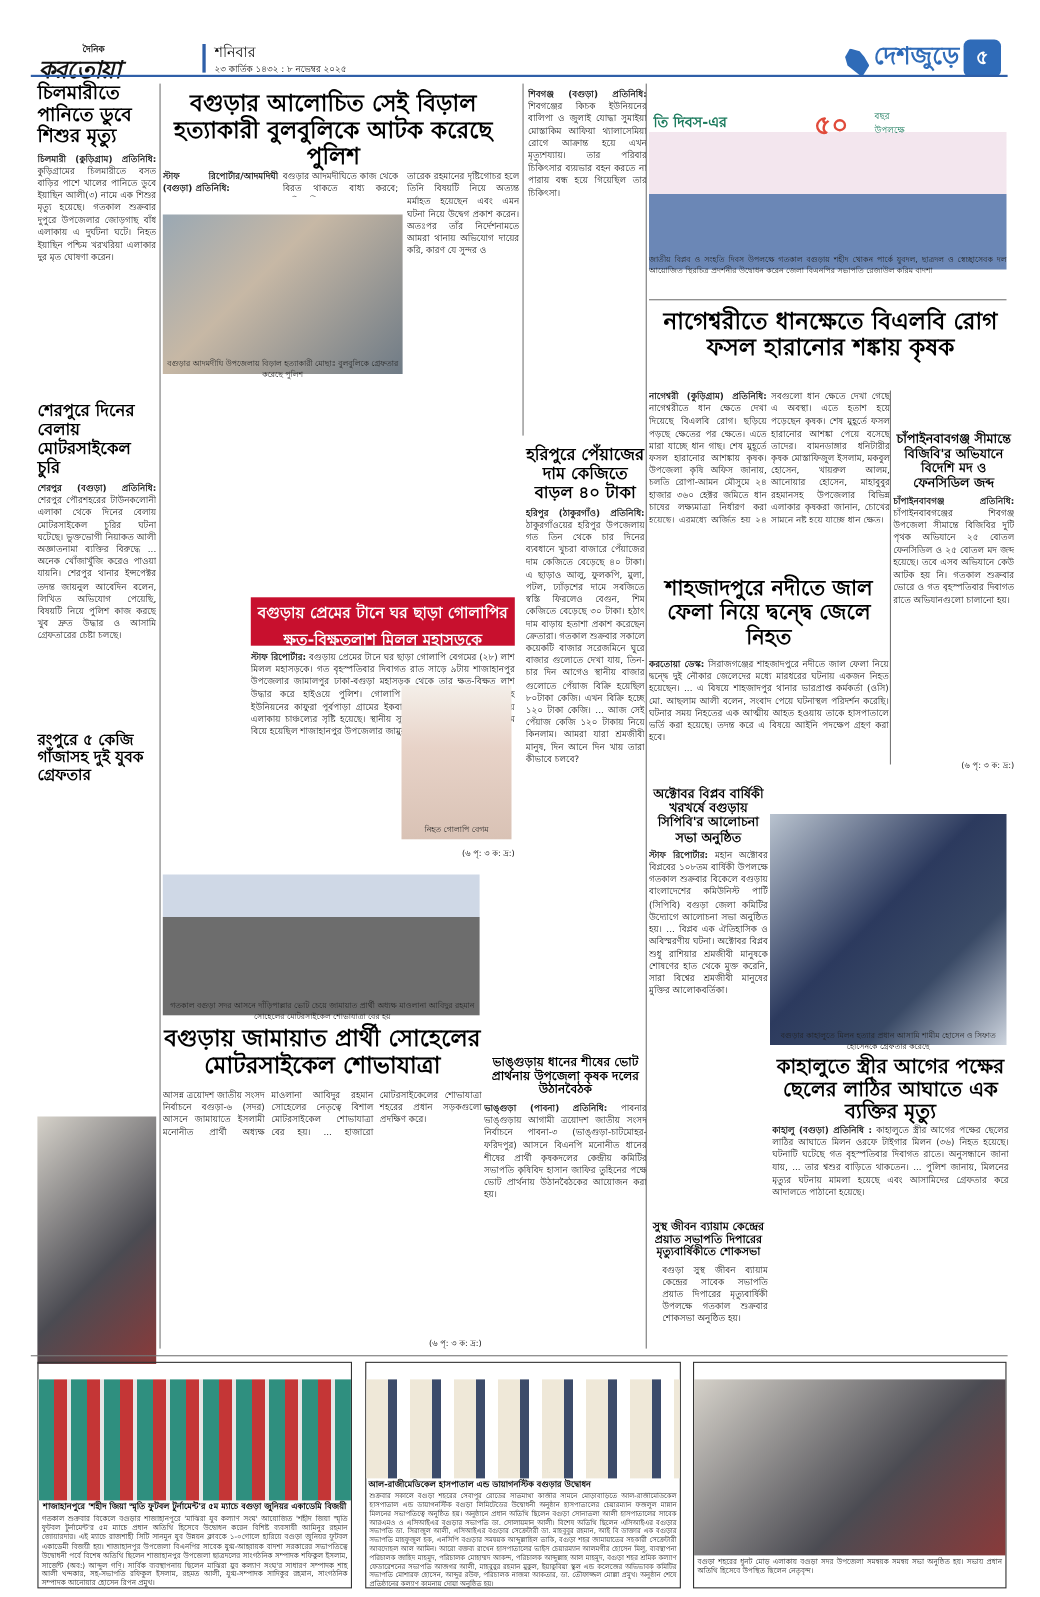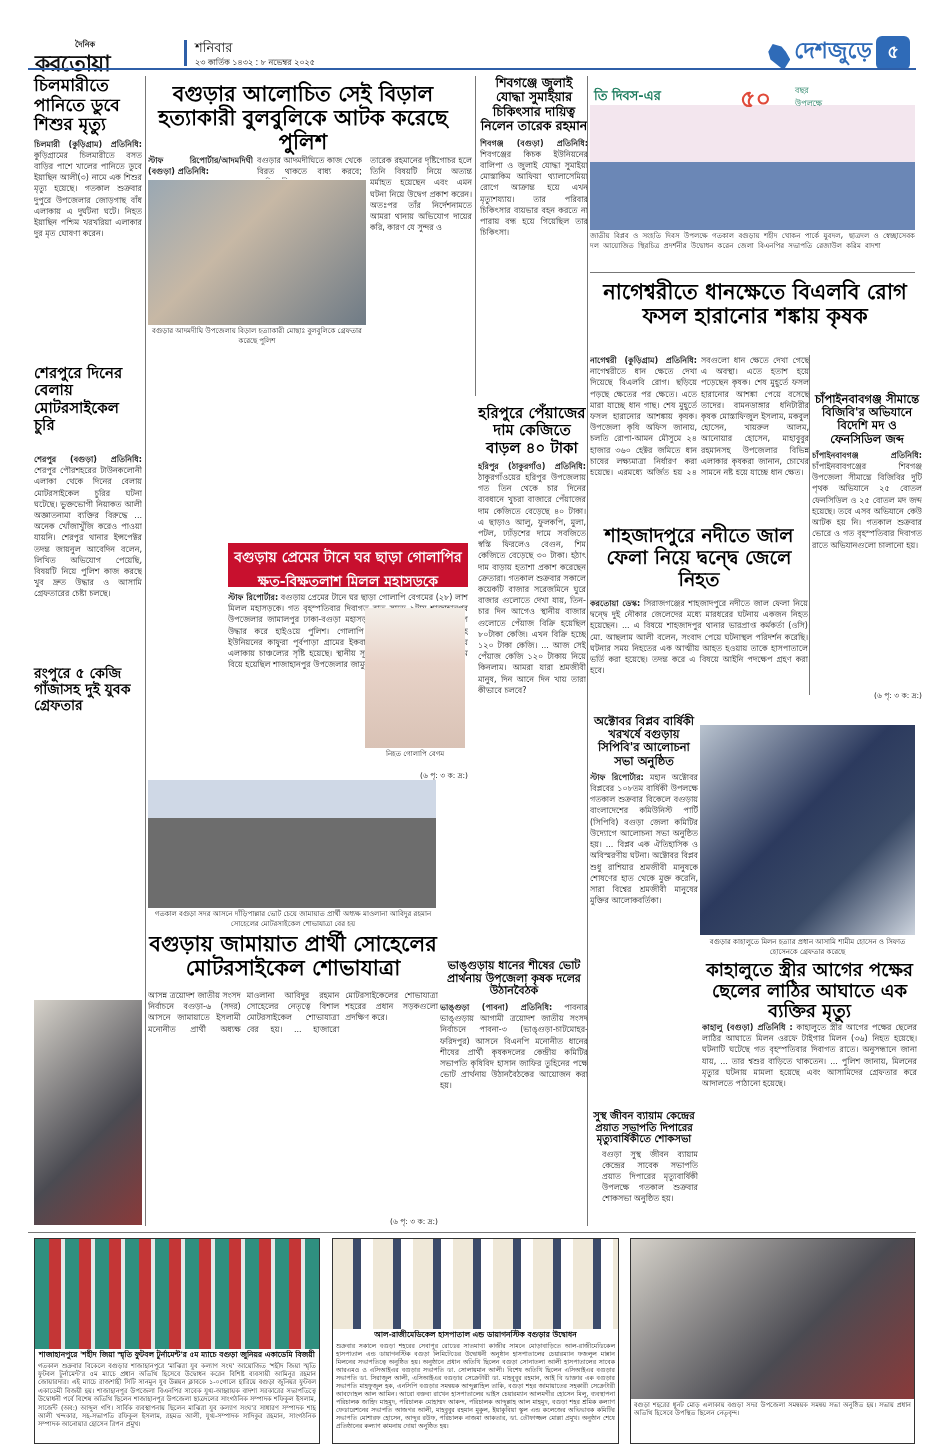--- a/index.html
+++ b/index.html
@@ -1,30 +1,30 @@
 <!DOCTYPE html>
 <html><head>
 <meta charset="utf-8">
 <style>
   * { box-sizing: border-box; margin: 0; padding: 0; }
   body { width: 945px; height: 1452px; background: #fff; font-family: "DejaVu Sans", sans-serif; color: #111; position: relative; overflow: hidden; }
   .abs { position: absolute; }
   .masthead { left: 30px; top: 38px; width: 415px; height: 30px; }
   .logo-small { position: absolute; left: 45px; top: 0; font-size: 8px; font-weight: bold; }
-  .logo-big { position: absolute; left: 5px; top: 8px; font-size: 22px; font-weight: 900; letter-spacing: -1px; }
+  .logo-big { position: absolute; left: 5px; top: 8px; font-size: 22px; font-weight: 900; letter-spacing: -1px; font-style: italic; }
   .mast-bar { position: absolute; left: 154px; top: 2px; width: 3px; height: 26px; background: #2f5fa8; }
   .mast-day { position: absolute; left: 165px; top: 0; font-size: 13px; }
   .mast-date { position: absolute; left: 165px; top: 18px; font-size: 8px; }
   .section-tag { right: 35px; top: 30px; height: 40px; display: flex; align-items: flex-end; gap: 4px; color: #2f6bb8; font-size: 22px; font-weight: bold; }
   .page-num { width: 34px; height: 34px; background: #2f6bb8; color: #fff; display: flex; align-items: center; justify-content: center; border-radius: 6px; font-size: 18px; }
   .map-icon { width: 22px; height: 26px; background: #2f6bb8; clip-path: polygon(20% 0, 60% 10%, 80% 30%, 100% 60%, 70% 100%, 40% 80%, 10% 60%, 0 30%); }
   .rule { left: 28px; top: 68px; width: 888px; height: 2px; background: #2f5fa8; }
   .headline { font-weight: bold; line-height: 1.15; color: #000; }
   .body { font-size: 8px; line-height: 11.2px; color: #222; text-align: justify; overflow: hidden; }
-  .photo { background: linear-gradient(135deg, #9aa8b3, #c7b8a5 40%, #6f7b86); }
+  .photo { background: linear-gradient(135deg, #9aa8b3, #c7b8a5 40%, #6f7b86); margin-top: 15px; }
   .photo.banner { background: linear-gradient(180deg, #fff 0 18%, #f3e6ee 18% 55%, #6b87b6 55% 100%); }
   .photo.street { background: linear-gradient(180deg, #cfd8e6 0 30%, #6d6d6d 30% 100%); }
   .photo.football { background: repeating-linear-gradient(90deg, #2f8f7f 0 14px, #c43636 14px 26px, #e6e6e6 26px 30px); }
   .photo.ribbon { background: repeating-linear-gradient(90deg, #efe8d8 0 20px, #3c4b6a 20px 28px, #fff 28px 40px); }
   .photo.meeting { background: linear-gradient(135deg, #d6d2ca, #4b4b52 60%, #8a3a3a); }
   .caption { font-size: 7px; line-height: 9.5px; color: #222; text-align: center; }
   .redbox { background: #c8102e; color: #fff; text-align: center; font-weight: bold; }
   .cont { font-size: 7.5px; text-align: right; }
   .box { border: 1px solid #333; }
   .vrule { background: #777; width: 1px; }
@@ -49,21 +49,21 @@
 
 <div class="abs" style="left:34px;top:76px;width:108px;">
   <div class="headline" style="font-size:17px;">চিলমারীতে পানিতে ডুবে শিশুর মৃত্যু</div>
   <div class="body" style="height:224px;margin-top:4px;">
     <b>চিলমারী (কুড়িগ্রাম) প্রতিনিধি:</b>
     <span>কুড়িগ্রামের চিলমারীতে বসত বাড়ির পাশে খালের পানিতে ডুবে ইয়াছিন আলী(৩) নামে এক শিশুর মৃত্যু হয়েছে। গতকাল শুক্রবার দুপুরে উপজেলার জোড়গাছ বাঁধ এলাকায় এ দুর্ঘটনা ঘটে। নিহত ইয়াছিন পশ্চিম খরখরিয়া এলাকার দুর মৃত ঘোষণা করেন।</span>
   </div>
 </div>
 <div class="abs" style="left:34px;top:365px;width:108px;">
   <div class="headline" style="font-size:15px;">শেরপুরে দিনের বেলায় মোটরসাইকেল চুরি</div>
-  <div class="body" style="height:220px;margin-top:20px;">
+  <div class="body" style="height:220px;margin-top:4px;">
     <b>শেরপুর (বগুড়া) প্রতিনিধি:</b>
     <span>শেরপুর পৌরশহরের টাউনকলোনী এলাকা থেকে দিনের বেলায় মোটরসাইকেল চুরির ঘটনা ঘটেছে। ভুক্তভোগী নিয়াকত আলী অজ্ঞাতনামা ব্যক্তির বিরুদ্ধে ... অনেক খোঁজাখুঁজি করেও পাওয়া যায়নি। শেরপুর থানার ইন্সপেক্টর তদন্ত জায়নুল আবেদিন বলেন, লিখিত অভিযোগ পেয়েছি, বিষয়টি নিয়ে পুলিশ কাজ করছে খুব দ্রুত উদ্ধার ও আসামি গ্রেফতারের চেষ্টা চলছে।</span>
   </div>
 </div>
 <div class="abs" style="left:34px;top:665px;width:108px;">
   <div class="headline" style="font-size:14px;">রংপুরে ৫ কেজি গাঁজাসহ দুই যুবক গ্রেফতার</div>
 </div>
 <div class="abs photo meeting" style="left:34px;top:1000px;width:108px;height:225px;"></div>
 
 <div class="abs" style="left:148px;top:82px;width:310px;">
@@ -80,41 +80,40 @@
 <div class="abs redbox" style="left:228px;top:543px;width:240px;height:44px;font-size:14px;padding-top:3px;">বগুড়ায় প্রেমের টানে ঘর ছাড়া গোলাপির ক্ষত-বিক্ষতলাশ মিলল মহাসড়কে</div>
 <div class="abs body" style="left:228px;top:592px;width:240px;height:176px;">
   <b>স্টাফ রিপোর্টার:</b>
   <span>বগুড়ায় প্রেমের টানে ঘর ছাড়া গোলাপি বেগমের (২৮) লাশ মিলল মহাসড়কে। গত বৃহস্পতিবার দিবাগত রাত সাড়ে ৯টায় শাজাহানপুর উপজেলার জামালপুর ঢাকা-বগুড়া মহাসড়ক থেকে তার ক্ষত-বিক্ষত লাশ উদ্ধার করে হাইওয়ে পুলিশ। গোলাপি শেরপুর উপজেলার গাড়িদহ ইউনিয়নের কাফুরা পূর্বপাড়া গ্রামের ইকবাল হোসেনের মেয়ে। এ ঘটনায় এলাকায় চাঞ্চল্যের সৃষ্টি হয়েছে। স্থানীয় সূত্রে জানা যায়, গোলাপির প্রথম বিয়ে হয়েছিল শাজাহানপুর উপজেলার জামুরা সোনাকানিয়া</span>
 </div>
 <div class="abs photo" style="left:365px;top:608px;width:100px;height:140px;background:linear-gradient(180deg,#f4efe9,#e8d3c8 40%,#d9c2b5);"></div>
 <div class="abs caption" style="left:365px;top:750px;width:100px;">নিহত গোলাপি বেগম</div>
 <div class="abs cont" style="left:400px;top:770px;width:68px;">(৬ পৃ: ৩ ক: দ্র:)</div>
 
 <div class="abs" style="left:480px;top:76px;width:108px;">
-  <div class="headline" style="font-size:12.5px;text-align:center;">শিবগঞ্জে জুলাই যোদ্ধা সুমাইয়ার চিকিৎসার দায়িত্ব নিলেন তারেক রহমান</div>
   <div class="body" style="height:260px;margin-top:4px;">
     <b>শিবগঞ্জ (বগুড়া) প্রতিনিধি:</b>
     <span>শিবগঞ্জের কিচক ইউনিয়নের বালিপা ও জুলাই যোদ্ধা সুমাইয়া মোস্তাকিম আফিয়া থ্যালাসেমিয়া রোগে আক্রান্ত হয়ে এখন মৃত্যুশয্যায়। তার পরিবার চিকিৎসার ব্যয়ভার বহন করতে না পারায় বন্ধ হয়ে গিয়েছিল তার চিকিৎসা।</span>
   </div>
 </div>
 
 <div class="abs" style="left:478px;top:405px;width:108px;">
   <div class="headline" style="font-size:15px;text-align:center;">হরিপুরে পেঁয়াজের দাম কেজিতে বাড়ল ৪০ টাকা</div>
   <div class="body" style="height:420px;margin-top:4px;">
     <b>হরিপুর (ঠাকুরগাঁও) প্রতিনিধি:</b>
     <span>ঠাকুরগাঁওয়ের হরিপুর উপজেলায় গত তিন থেকে চার দিনের ব্যবধানে খুচরা বাজারে পেঁয়াজের দাম কেজিতে বেড়েছে ৪০ টাকা। এ ছাড়াও আলু, ফুলকপি, মুলা, পটল, ঢ্যাঁড়শের দামে সবজিতে স্বস্তি ফিরলেও বেগুন, শিম কেজিতে বেড়েছে ৩০ টাকা। হঠাৎ দাম বাড়ায় হতাশা প্রকাশ করেছেন ক্রেতারা। গতকাল শুক্রবার সকালে কয়েকটি বাজার সরেজমিনে ঘুরে বাজার গুলোতে দেখা যায়, তিন-চার দিন আগেও স্থানীয় বাজার গুলোতে পেঁয়াজ বিক্রি হয়েছিল ৮০টাকা কেজি। এখন বিক্রি হচ্ছে ১২০ টাকা কেজি। ... আজ সেই পেঁয়াজ কেজি ১২০ টাকায় নিয়ে কিনলাম। আমরা যারা শ্রমজীবী মানুষ, দিন আনে দিন খায় তারা কীভাবে চলবে?</span>
   </div>
 </div>
 
 <div class="abs photo banner" style="left:590px;top:78px;width:325px;height:152px;">
   <span style="position:absolute;left:4px;top:8px;font-size:13px;font-weight:bold;color:#1a7a5c;">তি দিবস-এর</span>
   <span style="position:absolute;left:150px;top:2px;font-size:24px;font-weight:bold;color:#e04a3a;">৫০</span>
   <span style="position:absolute;left:205px;top:6px;font-size:8px;color:#1a7a5c;width:40px;">বছর উপলক্ষে</span>
 </div>
-<div class="abs caption" style="left:590px;top:232px;width:325px;text-align:justify;font-family:Liberation Mono, monospace;">জাতীয় বিপ্লব ও সংহতি দিবস উপলক্ষে গতকাল বগুড়ায় শহীদ খোকন পার্কে যুবদল, ছাত্রদল ও স্বেচ্ছাসেবক দল আয়োজিত স্থিরচিত্র প্রদর্শনীর উদ্বোধন করেন জেলা বিএনপির সভাপতি রেজাউল করিম বাদশা</div>
+<div class="abs caption" style="left:590px;top:232px;width:325px;text-align:justify;">জাতীয় বিপ্লব ও সংহতি দিবস উপলক্ষে গতকাল বগুড়ায় শহীদ খোকন পার্কে যুবদল, ছাত্রদল ও স্বেচ্ছাসেবক দল আয়োজিত স্থিরচিত্র প্রদর্শনীর উদ্বোধন করেন জেলা বিএনপির সভাপতি রেজাউল করিম বাদশা</div>
 <div class="abs hrule" style="left:590px;top:272px;width:325px;"></div>
 
 <div class="abs headline" style="left:590px;top:280px;width:330px;font-size:21px;text-align:center;">নাগেশ্বরীতে ধানক্ষেতে বিএলবি রোগ ফসল হারানোর শঙ্কায় কৃষক</div>
 <div class="abs body" style="left:590px;top:355px;width:107px;height:120px;">
   <b>নাগেশ্বরী (কুড়িগ্রাম) প্রতিনিধি:</b>
   <span>নাগেশ্বরীতে ধান ক্ষেতে দেখা দিয়েছে বিএলবি রোগ। ছড়িয়ে পড়ছে ক্ষেতের পর ক্ষেতে। এতে মারা যাচ্ছে ধান গাছ। শেষ মুহূর্তে ফসল হারানোর আশঙ্কায় কৃষক। উপজেলা কৃষি অফিস জানায়, চলতি রোপা-আমন মৌসুমে ২৪ হাজার ৩৬০ হেক্টর জমিতে ধান চাষের লক্ষ্যমাত্রা নির্ধারণ করা হয়েছে। এরমধ্যে অর্জিত হয় ২৪ হাজার ৩৬৫ হেক্টর।</span>
 </div>
 <div class="abs body" style="left:701px;top:355px;width:108px;height:120px;">সবগুলো ধান ক্ষেতে দেখা গেছে এ অবস্থা। এতে হতাশ হয়ে পড়েছেন কৃষক। শেষ মুহূর্তে ফসল হারানোর আশঙ্কা পেয়ে বসেছে তাদের। বামনডাঙ্গার ধনিটারীর কৃষক মোস্তাফিজুল ইসলাম, মকবুল হোসেন, খায়রুল আলম, আনোয়ার হোসেন, মাহাবুবুর রহমানসহ উপজেলার বিভিন্ন এলাকার কৃষকরা জানান, চোখের সামনে নষ্ট হয়ে যাচ্ছে ধান ক্ষেত।</div>
 
 <div class="abs" style="left:812px;top:355px;width:110px;">
@@ -174,19 +173,19 @@
 <div class="abs vrule" style="left:809px;top:355px;height:340px;"></div>
 <div class="abs hrule" style="left:28px;top:1232px;width:888px;"></div>
 
 <div class="abs box" style="left:34px;top:1238px;width:286px;height:206px;">
   <div class="photo football" style="height:110px;"></div>
   <div class="headline" style="font-size:7.5px;text-align:center;padding:2px;">শাজাহানপুরে 'শহীদ জিয়া স্মৃতি ফুটবল টুর্নামেন্ট'র ৫ম ম্যাচে বগুড়া জুনিয়র একাডেমি বিজয়ী</div>
   <div class="body" style="font-size:6.5px;line-height:8.4px;padding:0 3px;height:72px;">গতকাল শুক্রবার বিকেলে বগুড়ার শাজাহানপুরে 'মাঝিরা যুব কল্যাণ সংঘ' আয়োজিত 'শহীদ জিয়া স্মৃতি ফুটবল টুর্নামেন্ট'র ৫ম ম্যাচে প্রধান অতিথি হিসেবে উদ্বোধন করেন বিশিষ্ট ব্যবসায়ী আমিনুর রহমান জোয়ারদার। এই ম্যাচে রাজশাহী সিটি সানমুন যুব উন্নয়ন ক্লাবকে ১-০গোলে হারিয়ে বগুড়া জুনিয়র ফুটবল একাডেমী বিজয়ী হয়। শাজাহানপুর উপজেলা বিএনপির সাবেক যুগ্ম-আহ্বায়ক বাদশা সরকারের সভাপতিত্বে উদ্বোধনী পর্বে বিশেষ অতিথি ছিলেন শাজাহানপুর উপজেলা ছাত্রদলের সাংগঠনিক সম্পাদক শফিকুল ইসলাম, সার্জেন্ট (অব:) আব্দুল গণি। সার্বিক ব্যবস্থাপনায় ছিলেন মাঝিরা যুব কল্যাণ সংঘ'র সাধারণ সম্পাদক শাহ আলী খন্দকার, সহ-সভাপতি রফিকুল ইসলাম, রহমত আলী, যুগ্ম-সম্পাদক সাদিকুর রহমান, সাংগঠনিক সম্পাদক আনোয়ার হোসেন রিপন প্রমুখ।</div>
 </div>
 <div class="abs box" style="left:332px;top:1238px;width:287px;height:206px;">
   <div class="photo ribbon" style="height:90px;"></div>
-  <div class="headline" style="font-size:7.5px;text-align:center;padding:2px;">আল-রাজীমেডিকেল হাসপাতাল এন্ড ডায়াগনস্টিক বগুড়ার উদ্বোধন</div>
+  <div class="headline" style="font-size:7.5px;text-align:left;padding:2px;">আল-রাজীমেডিকেল হাসপাতাল এন্ড ডায়াগনস্টিক বগুড়ার উদ্বোধন</div>
   <div class="body" style="font-size:6.2px;line-height:8px;padding:0 3px;height:100px;">শুক্রবার সকালে বগুড়া শহরের সেবাপুর রোডের সাতমাথা কাজীর সামনে মোড়াবাড়িতে আল-রাজীমেডিকেল হাসপাতাল এন্ড ডায়াগনস্টিক বগুড়া লিমিটেডের উদ্বোধনী অনুষ্ঠান হাসপাতালের চেয়ারম্যান ফজলুল মান্নান মিলনের সভাপতিত্বে অনুষ্ঠিত হয়। অনুষ্ঠানে প্রধান অতিথি ছিলেন বগুড়া সোনাতলা আলী হাসপাতালের সাবেক আরএমও ও এসিআইএর বগুড়ার সভাপতি ডা. সোলায়মান আলী। বিশেষ অতিথি ছিলেন এসিআইএর বগুড়ার সভাপতি ডা. সিরাজুল আলী, এসিআইএর বগুড়ার সেক্রেটারী ডা. মাহবুবুর রহমান, আই বি ডাক্তার এক বগুড়ার সভাপতি মাহফুজুল হক, এনসিপি বগুড়ার সমন্বয়ক আব্দুল্লাহিল তাকি, বগুড়া শহর জামায়াতের সহকারী সেক্রেটারী আবদোহল আল আমিন। আরো বক্তব্য রাখেন হাসপাতালের ভাইস চেয়ারম্যান আলমগীর হোসেন মিলু, ব্যবস্থাপনা পরিচালক জাহিদ মাহমুদ, পরিচালক মোহাম্মদ আকন্দ, পরিচালক আব্দুল্লাহ আল মাহমুদ, বগুড়া শহর শ্রমিক কল্যাণ ফেডারেশনের সভাপতি আজগর আলী, মাহবুবুর রহমান মুকুল, ইয়াকুবিয়া স্কুল এন্ড কলেজের অভিভাবক কমিটির সভাপতি মোশারফ হোসেন, আব্দুর রউফ, পরিচালক নাজমা আকতার, ডা. তৌফাজ্জল মোল্লা প্রমুখ। অনুষ্ঠান শেষে প্রতিষ্ঠানের কল্যাণ কামনায় দোয়া অনুষ্ঠিত হয়।</div>
 </div>
 <div class="abs box" style="left:630px;top:1238px;width:285px;height:206px;">
   <div class="photo meeting" style="height:160px;"></div>
   <div class="body" style="font-size:6.5px;line-height:8.4px;padding:2px 3px;height:44px;">বগুড়া শহরের ধুনট মোড় এলাকায় বগুড়া সদর উপজেলা সমন্বয়ক সমন্বয় সভা অনুষ্ঠিত হয়। সভায় প্রধান অতিথি হিসেবে উপস্থিত ছিলেন নেতৃবৃন্দ।</div>
 </div>
 
 </body></html>

